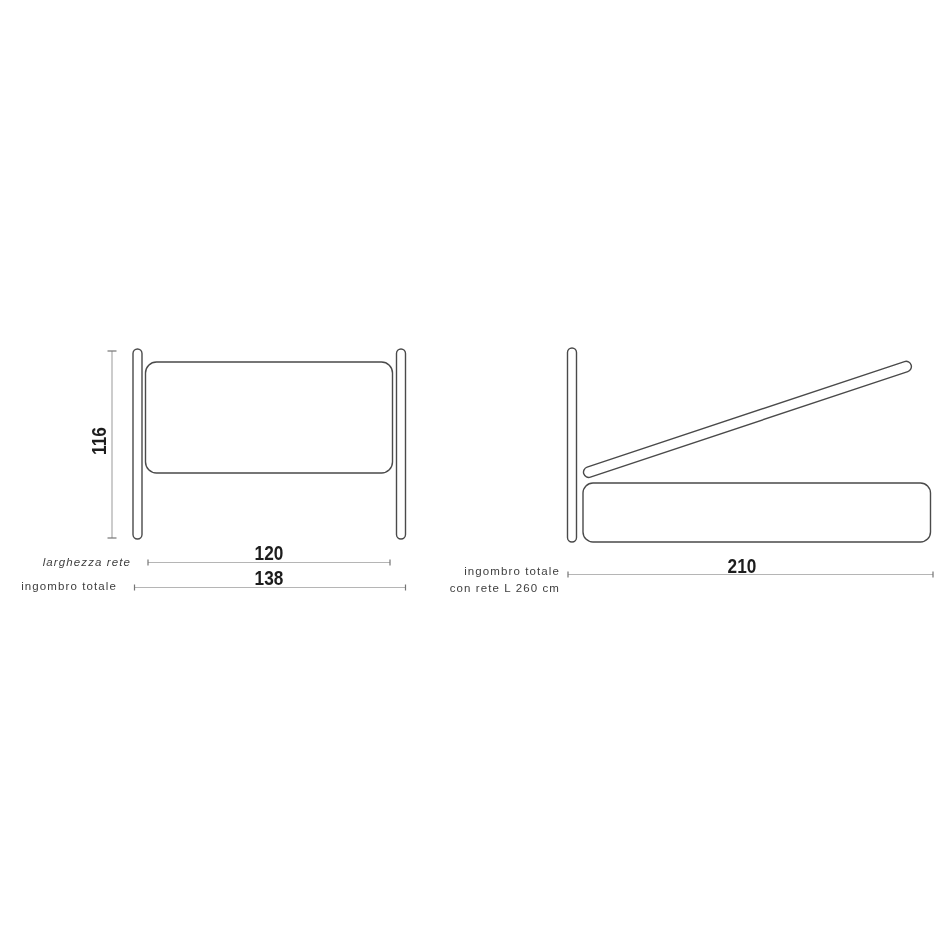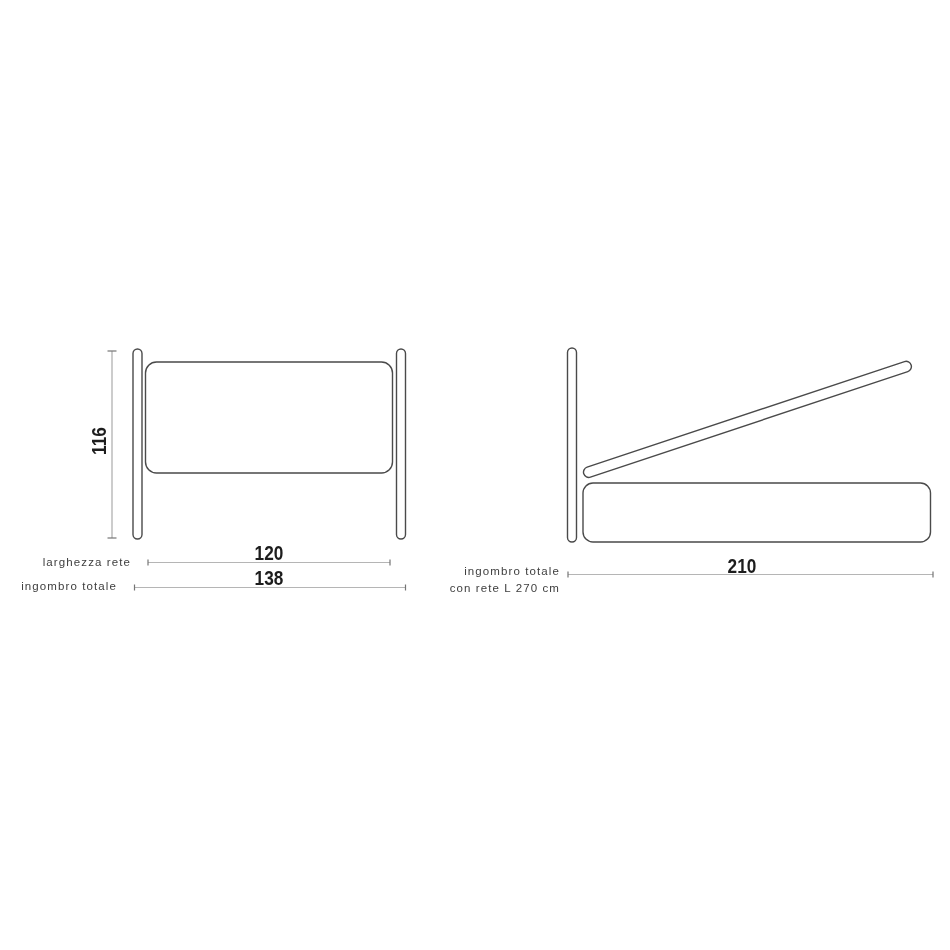--- a/index.html
+++ b/index.html
@@ -99,28 +99,28 @@
       <rect class="furniture" x="583" y="483" width="347.5" height="59" rx="10"></rect>
 
       <line class="dim-line" x1="568" y1="574.5" x2="933" y2="574.5"></line>
       <line class="dim-tick" x1="568" y1="571.5" x2="568" y2="577.5"></line>
       <line class="dim-tick" x1="933" y1="571.5" x2="933" y2="577.5"></line>
     </g>
   </svg>
 
   <div class="dim-number rotated" style="left:79px; top:431px;">116</div>
 
-  <div class="label right-align" style="right:819px; top:554px;">larghezza rete</div>
+  <div class="label right-align" style="right:819px; top:554px;font-style:italic;">larghezza rete</div>
 
   <div class="dim-number" style="left:209px; top:544px;">120</div>
 
   <div class="label right-align" style="right:833px; top:578px;">ingombro totale</div>
 
   <div class="dim-number" style="left:209px; top:569px;">138</div>
 
   <div class="label right-align" style="right:390px; top:563px; line-height:17px;">
     <div>ingombro totale</div>
-    <div>con rete L 270 cm</div>
+    <div>con rete L 260 cm</div>
   </div>
 
   <div class="dim-number" style="left:682px; top:557px;">210</div>
 
 </div>
 
 </body></html>

